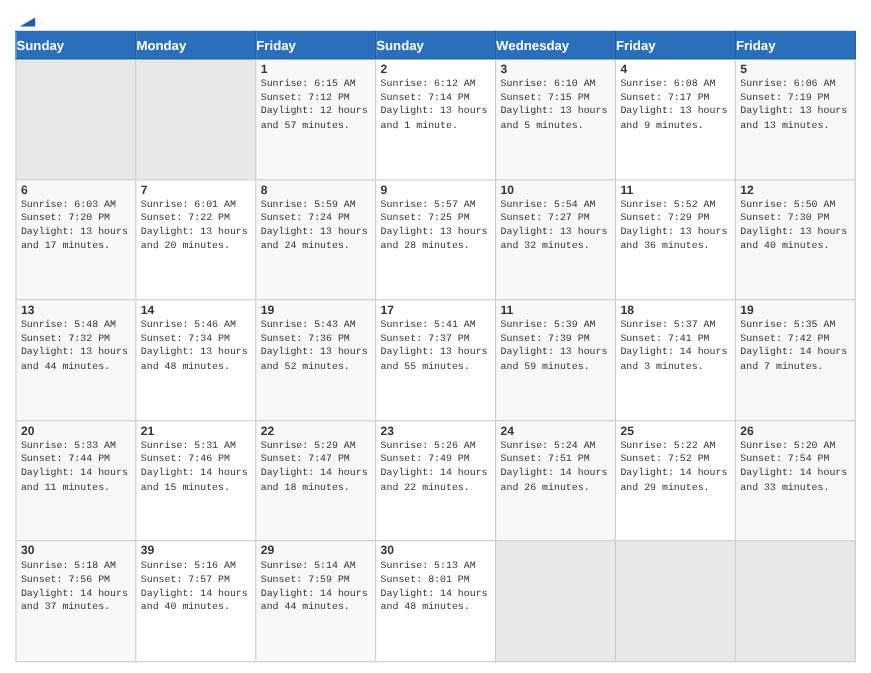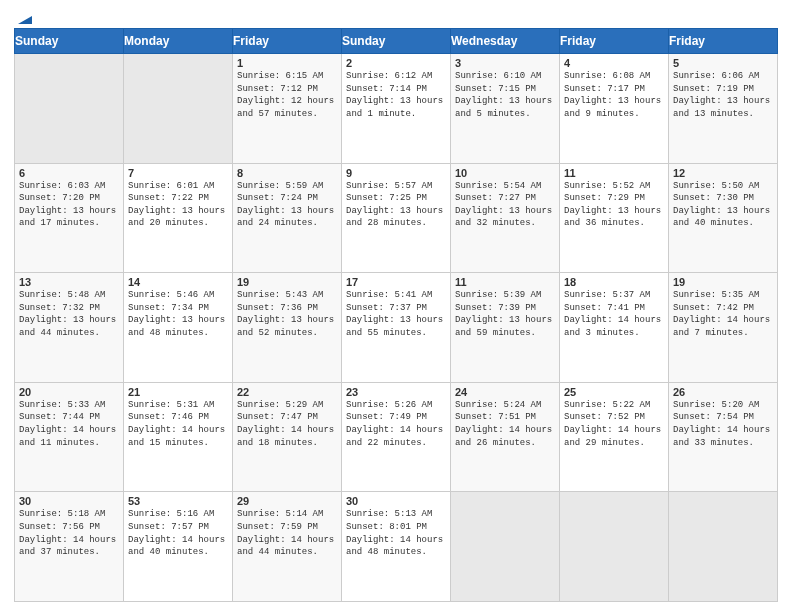--- a/index.html
+++ b/index.html
@@ -251,21 +251,21 @@
             <span class="day-num">26</span>
             <div class="day-info">Sunrise: 5:20 AM<br>Sunset: 7:54 PM<br>Daylight: 14 hours and 33 minutes.</div>
           </td>
         </tr>
         <tr>
           <td>
             <span class="day-num">30</span>
             <div class="day-info">Sunrise: 5:18 AM<br>Sunset: 7:56 PM<br>Daylight: 14 hours and 37 minutes.</div>
           </td>
           <td>
-            <span class="day-num">53</span>
+            <span class="day-num">39</span>
             <div class="day-info">Sunrise: 5:16 AM<br>Sunset: 7:57 PM<br>Daylight: 14 hours and 40 minutes.</div>
           </td>
           <td>
             <span class="day-num">29</span>
             <div class="day-info">Sunrise: 5:14 AM<br>Sunset: 7:59 PM<br>Daylight: 14 hours and 44 minutes.</div>
           </td>
           <td>
             <span class="day-num">30</span>
             <div class="day-info">Sunrise: 5:13 AM<br>Sunset: 8:01 PM<br>Daylight: 14 hours and 48 minutes.</div>
           </td>

